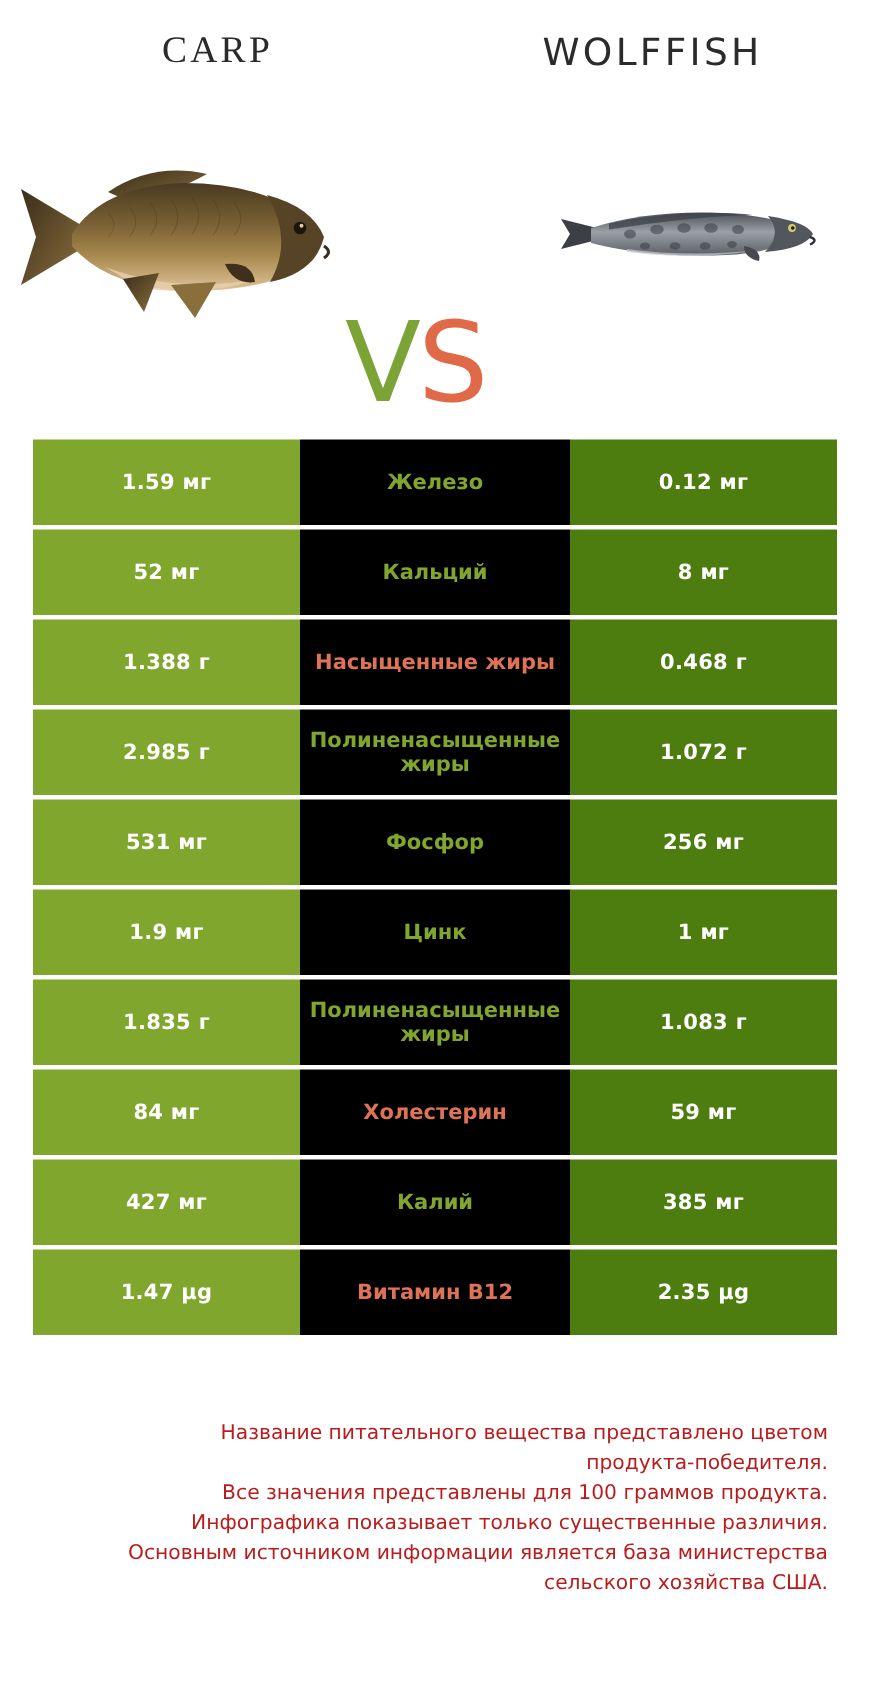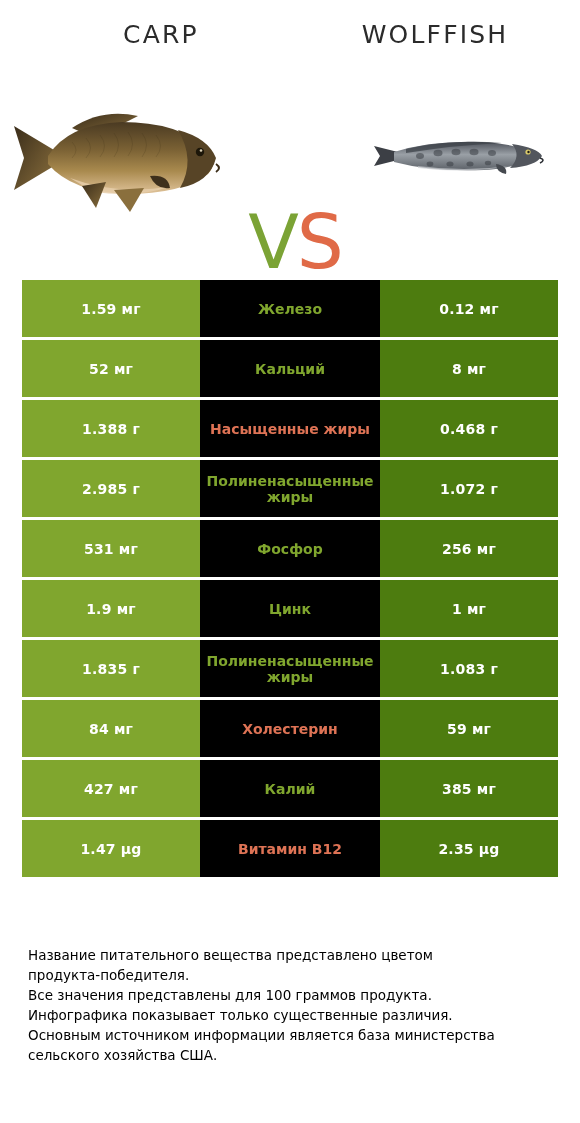--- a/index.html
+++ b/index.html
@@ -15,48 +15,48 @@
   
   .header {
     position:absolute; top:0; left:0; width:580px; height:70px;
   }
   .title {
     position:absolute; top:20px;
     font-size:25px; letter-spacing:2.2px; font-weight:400;
     color:#2b2b2b; text-align:center;
     font-family:"DejaVu Sans", sans-serif;
   }
-  .title.left  { left:16px;   width:290px; }
+  .title.left  { left:0;   width:290px;font-family:Liberation Serif, serif; }
   .title.right { left:290px; width:290px; }
 
   
   .hero {
     position:absolute; top:70px; left:0; width:580px; height:200px;
   }
   .fish-slot { position:absolute; top:0; height:200px; }
   .fish-slot.left  { left:0;   width:250px; }
   .fish-slot.right { left:330px; width:250px; }
 
   .vs {
     position:absolute; left:230px; top:128px;
     width:130px; height:90px;
     font-family:"DejaVu Sans", sans-serif;
     font-size:74px; font-weight:400; letter-spacing:-2px;
-    line-height:88px; text-align:center;
+    line-height:88px; text-align:left;
     z-index:5;
   }
   .vs .v { color:#7BA335; }
   .vs .s { color:#E06A47; }
 
   
   .fish-svg { position:absolute; }
 
   
   .table {
-    position:absolute; left:22px; top:280px;
+    position:absolute; left:22px; top:293px;
     width:544px;
   }
   .row {
     position:relative;
     display:flex;
     height:57px;
     margin-bottom:3px;
   }
   .row:last-child { margin-bottom:0; }
 
@@ -101,25 +101,25 @@
     content:"";
     position:absolute;
     left:0; bottom:-1px; width:180px; height:1px;
   }
   .row.divg .cell.label::after { background:#8fae45; }
   .row.divo .cell.label::after { background:#d98a6e; }
 
   
   .footer {
     position:absolute; left:0; top:945px; width:580px;
-    text-align:left;
+    text-align:right;
     font-family:"DejaVu Sans", sans-serif;
     font-size:13.5px;
     line-height:20px;
-    color:#000000;
+    color:#b91c1c;
   }
   .footer div { padding:0 28px; }
 </style>
 </head>
 <body>
 
 <div class="header">
   <div class="title left">CARP</div>
   <div class="title right">WOLFFISH</div>
 </div>

